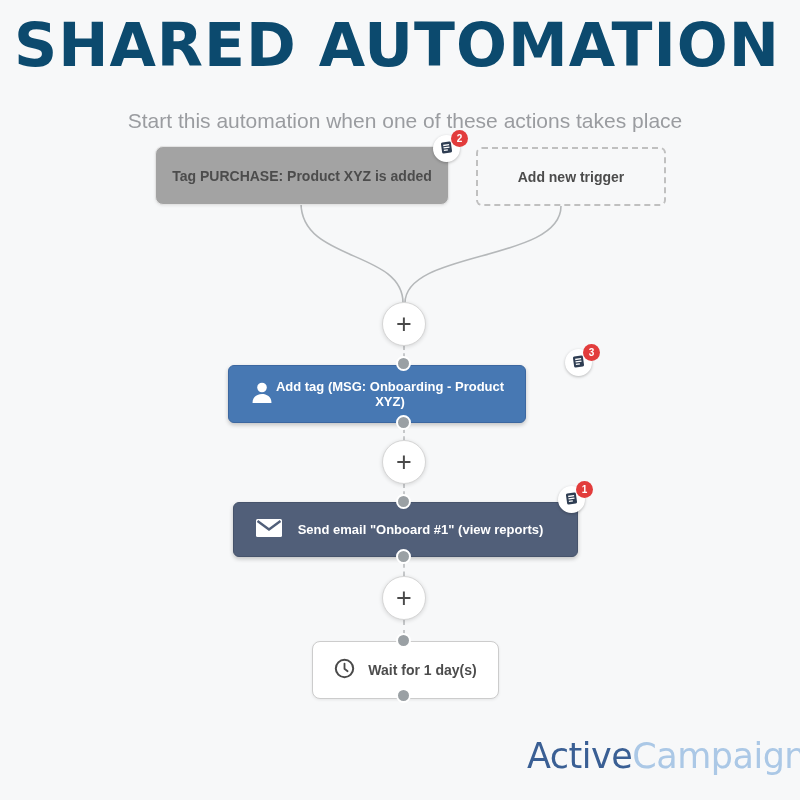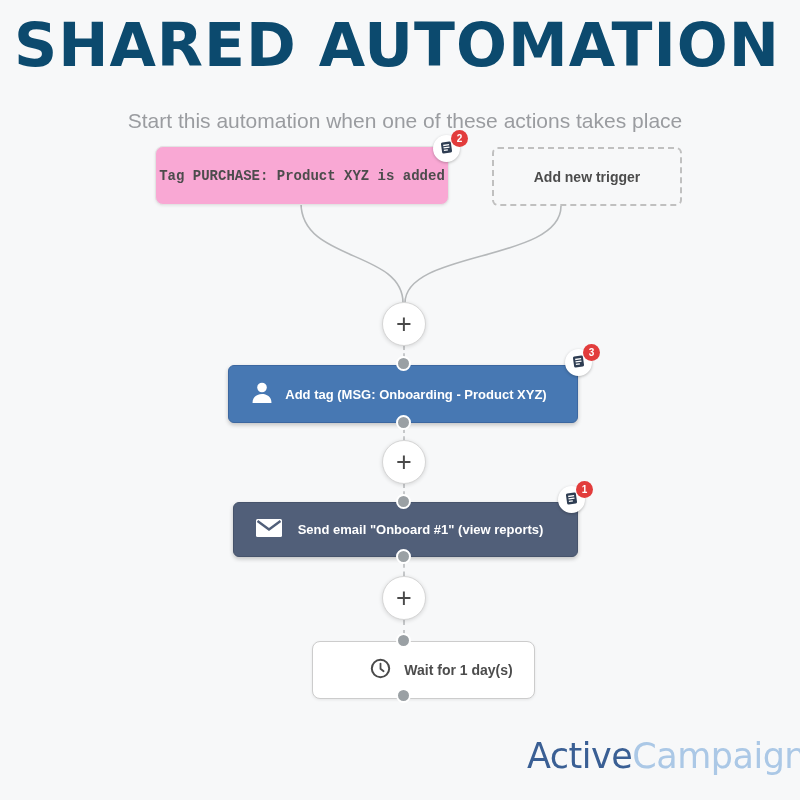--- a/index.html
+++ b/index.html
@@ -18,23 +18,23 @@
     text-align:center;font-size:21px;color:#9a9ca0;
   }
 
   
   .lines-svg{position:absolute;left:0;top:0;pointer-events:none;}
   .dashed-seg{position:absolute;width:0;border-left:2px dashed #c6c8ca;}
 
   
   .trigger-box{
     position:absolute;display:flex;align-items:center;justify-content:center;
-    background:#f9a8d4;border:1px solid #e3e3e3;border-radius:8px;
+    background:#a3a3a3;border:1px solid #e3e3e3;border-radius:8px;
     box-shadow:0 1px 3px rgba(0,0,0,0.08);
-    font-size:14px;font-weight:bold;color:#4c4c4c;cursor:pointer;font-family:Liberation Mono, monospace;
+    font-size:14px;font-weight:bold;color:#4c4c4c;cursor:pointer;
   }
   .trigger-add{
     position:absolute;display:flex;align-items:center;justify-content:center;
     background:transparent;border:2px dashed #c0c0c0;border-radius:6px;
     font-size:14px;font-weight:bold;color:#4c4c4c;cursor:pointer;
   }
 
   
   .action-box{
     position:absolute;display:flex;align-items:center;
@@ -119,30 +119,30 @@
             <rect x="1.5" y="1" width="10" height="11" rx="1.5" fill="#2e3d52"></rect>
             <rect x="3.5" y="3.4" width="6" height="1.3" fill="#fff"></rect>
             <rect x="3.5" y="5.9" width="6" height="1.3" fill="#fff"></rect>
             <rect x="3.5" y="8.4" width="4" height="1.3" fill="#fff"></rect>
           </g>
         </svg>
     </span>
     <span class="count">2</span>
   </div>
 
-  <div class="trigger-add" style="left:492px;top:147px;width:186px;height:55px;">
+  <div class="trigger-add" style="left:476px;top:147px;width:186px;height:55px;">
     <span>Add new trigger</span>
   </div>
 
   <div class="plus-circle" style="left:382px;top:302px;">
     <span>+</span>
   </div>
 
   <div class="dot" style="left:396px;top:356px;"></div>
-  <div class="action-box box-addtag" style="left:228px;top:365px;width:350px;height:58px;">
+  <div class="action-box box-addtag" style="left:228px;top:365px;width:298px;height:58px;">
     <span>
       <svg width="22" height="21" viewBox="0 0 22 21">
           <circle cx="11" cy="5.5" r="4.8" fill="#fff"></circle>
           <path d="M1.5 21 C1.5 14.5 6.5 12 11 12 C15.5 12 20.5 14.5 20.5 21 Z" fill="#fff"></path>
         </svg>
     </span>
     <span class="label">Add tag (MSG: Onboarding - Product XYZ)</span>
   </div>
   <div class="note-badge" style="left:565px;top:349px;">
     <span>
@@ -186,21 +186,21 @@
     </span>
     <span class="count">1</span>
   </div>
   <div class="dot" style="left:396px;top:549px;"></div>
 
   <div class="plus-circle" style="left:382px;top:576px;">
     <span>+</span>
   </div>
 
   <div class="dot" style="left:396px;top:633px;"></div>
-  <div class="wait-box" style="left:312px;top:641px;width:185px;height:56px;padding-left:36px;">
+  <div class="wait-box" style="left:312px;top:641px;width:185px;height:56px;">
     <span>
       <svg width="21" height="21" viewBox="0 0 21 21">
           <circle cx="10.5" cy="10.5" r="8.7" fill="none" stroke="#4a4a4a" stroke-width="2"></circle>
           <path d="M10.5 5.6 L10.5 10.7 L13.6 13.2" fill="none" stroke="#4a4a4a" stroke-width="1.8" stroke-linecap="round"></path>
         </svg>
     </span>
     <span>Wait for 1 day(s)</span>
   </div>
   <div class="dot" style="left:396px;top:688px;"></div>
 

